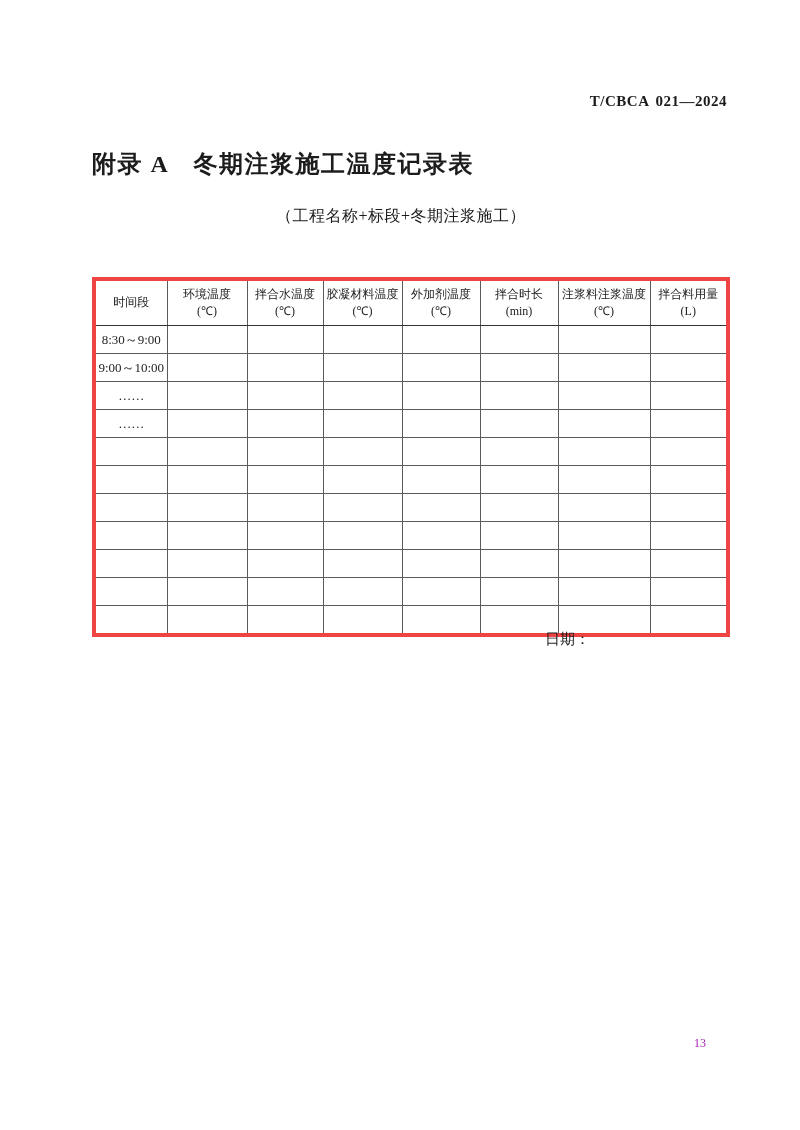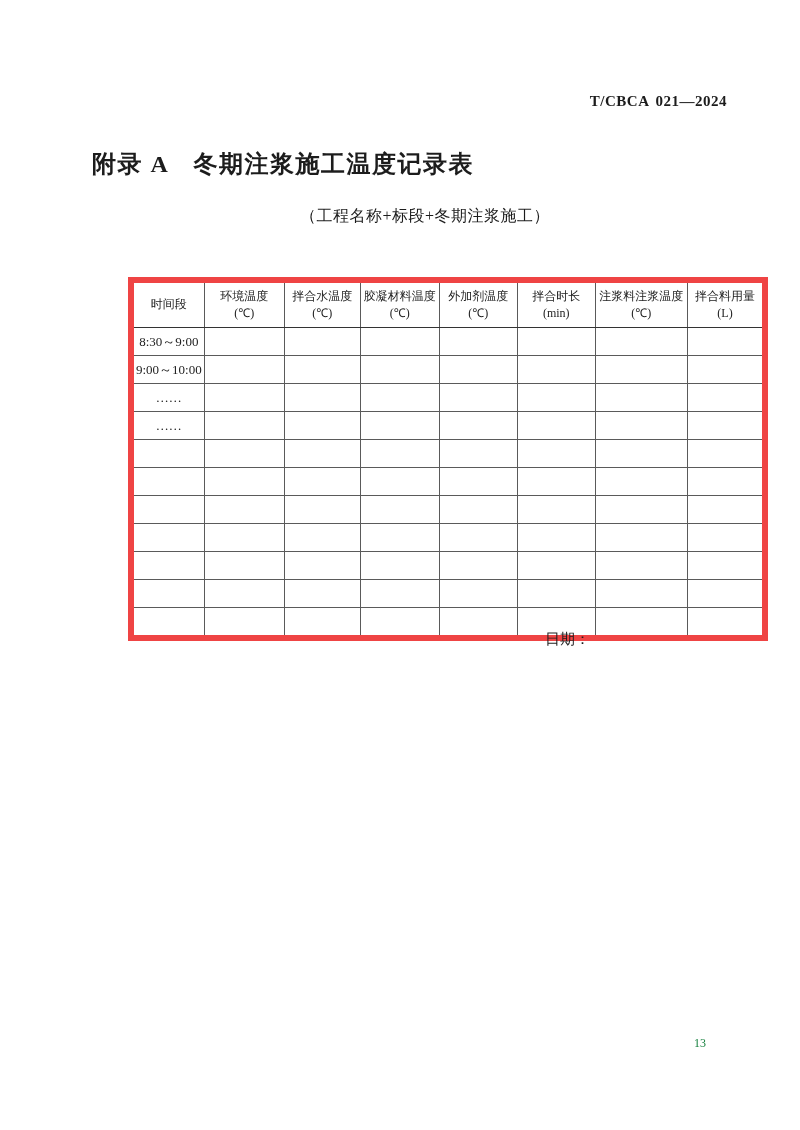--- a/index.html
+++ b/index.html
@@ -16,52 +16,52 @@
     font-size:15px;letter-spacing:.5px;white-space:nowrap;
   }
   .doc-code .org{font-weight:700;margin-right:6px;}
   .doc-code .num{font-weight:600;}
   .title{
     position:absolute;top:148px;left:92px;width:634px;
     text-align:left;font-size:24px;font-weight:700;
     letter-spacing:1.5px;white-space:nowrap;
   }
   .subtitle{
-    position:absolute;top:206px;left:108px;width:634px;
+    position:absolute;top:206px;left:84px;width:634px;
     text-align:center;font-size:16px;letter-spacing:.5px;white-space:nowrap;
   }
   .sig-row{position:absolute;top:243px;left:0;width:800px;height:20px;font-size:14px;}
   .sig-row span{position:absolute;white-space:nowrap;}
   .sig-recorder{left:95px;}
   .sig-constructor{left:293px;}
   .sig-supervisor{left:492px;}
   .rec-table{
     position:absolute;top:277px;left:92px;
     border-collapse:collapse;table-layout:fixed;
-    border:6px solid #ef4444;
-    font-size:12px;color:#222;margin-left:36px;
+    border:4px solid #ef4444;
+    font-size:12px;color:#222;
   }
   .rec-table th,.rec-table td{
     border:1px solid #5a5a5a;
     padding:0 2px;text-align:center;vertical-align:middle;
     overflow:hidden;white-space:nowrap;
   }
   .rec-table thead th{
     height:44px;font-weight:400;line-height:1.45;
     border-bottom:1px solid #333;
   }
   .rec-table tbody td{height:27px;}
   .rec-table tbody td.time-cell{font-size:13px;letter-spacing:0;}
   .date-label{
     position:absolute;top:630px;left:545px;
     font-size:15px;white-space:nowrap;
   }
   .page-number{
     position:absolute;top:1036px;left:688px;width:24px;
-    text-align:center;font-size:12px;color:#15803d;
+    text-align:center;font-size:12px;color:#a21caf;
   }
 </style>
 </head>
 <body>
 
 <div class="page">
 
   <div class="doc-code">
     <span class="org">T/CBCA</span><span class="num">021—2024</span>
   </div>

